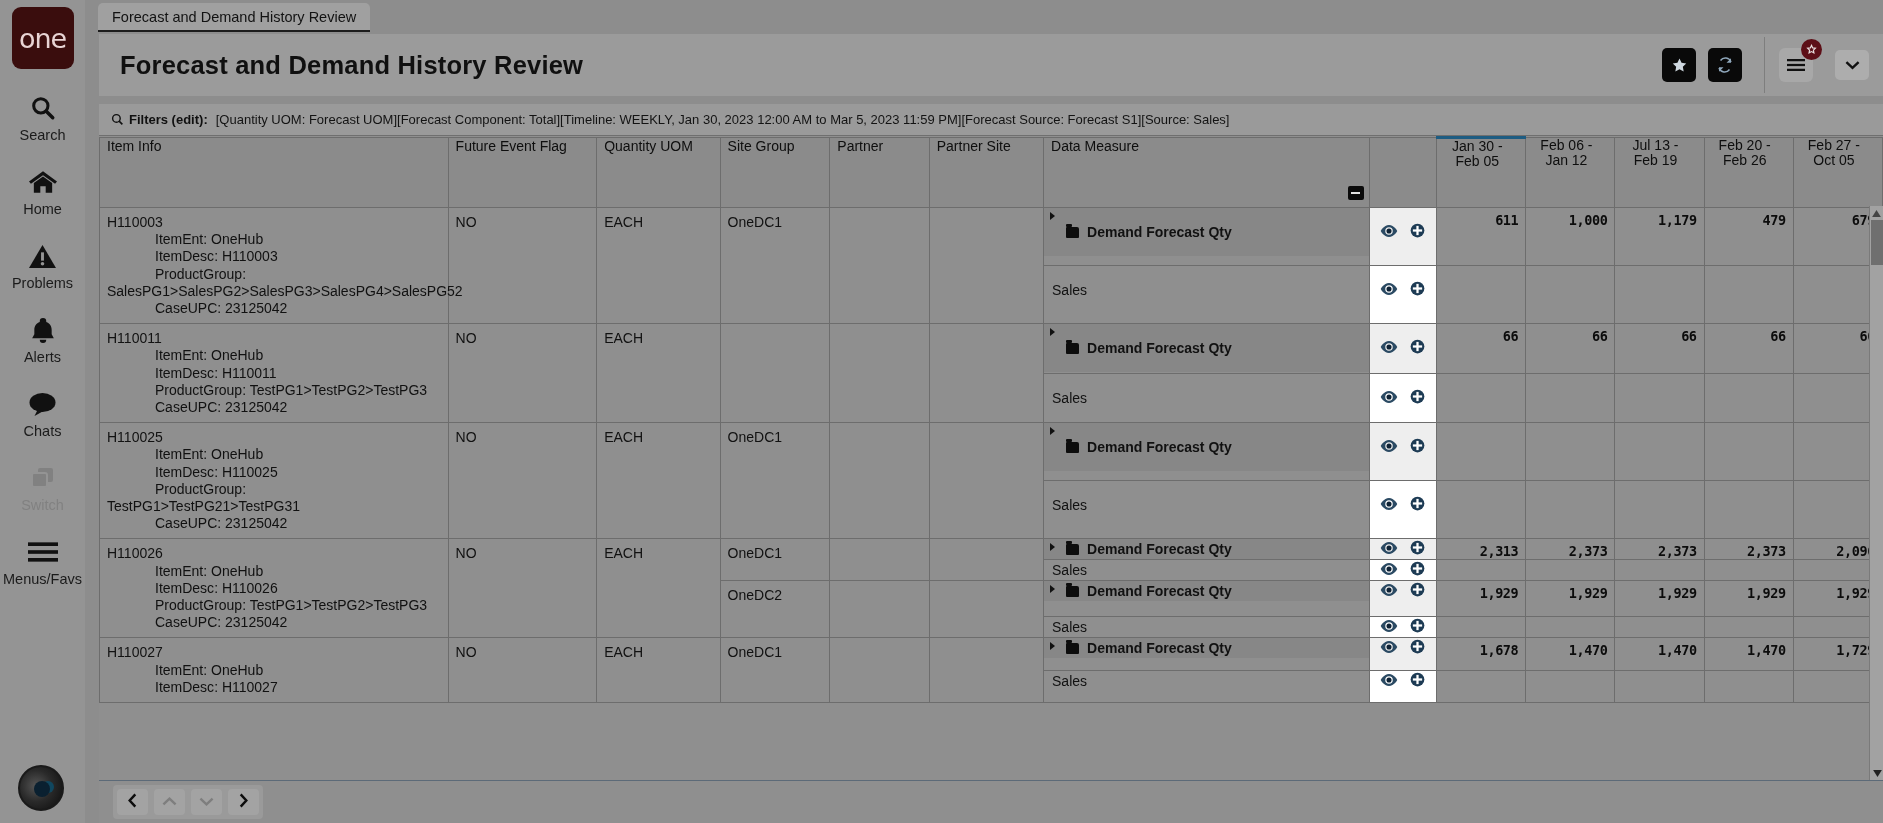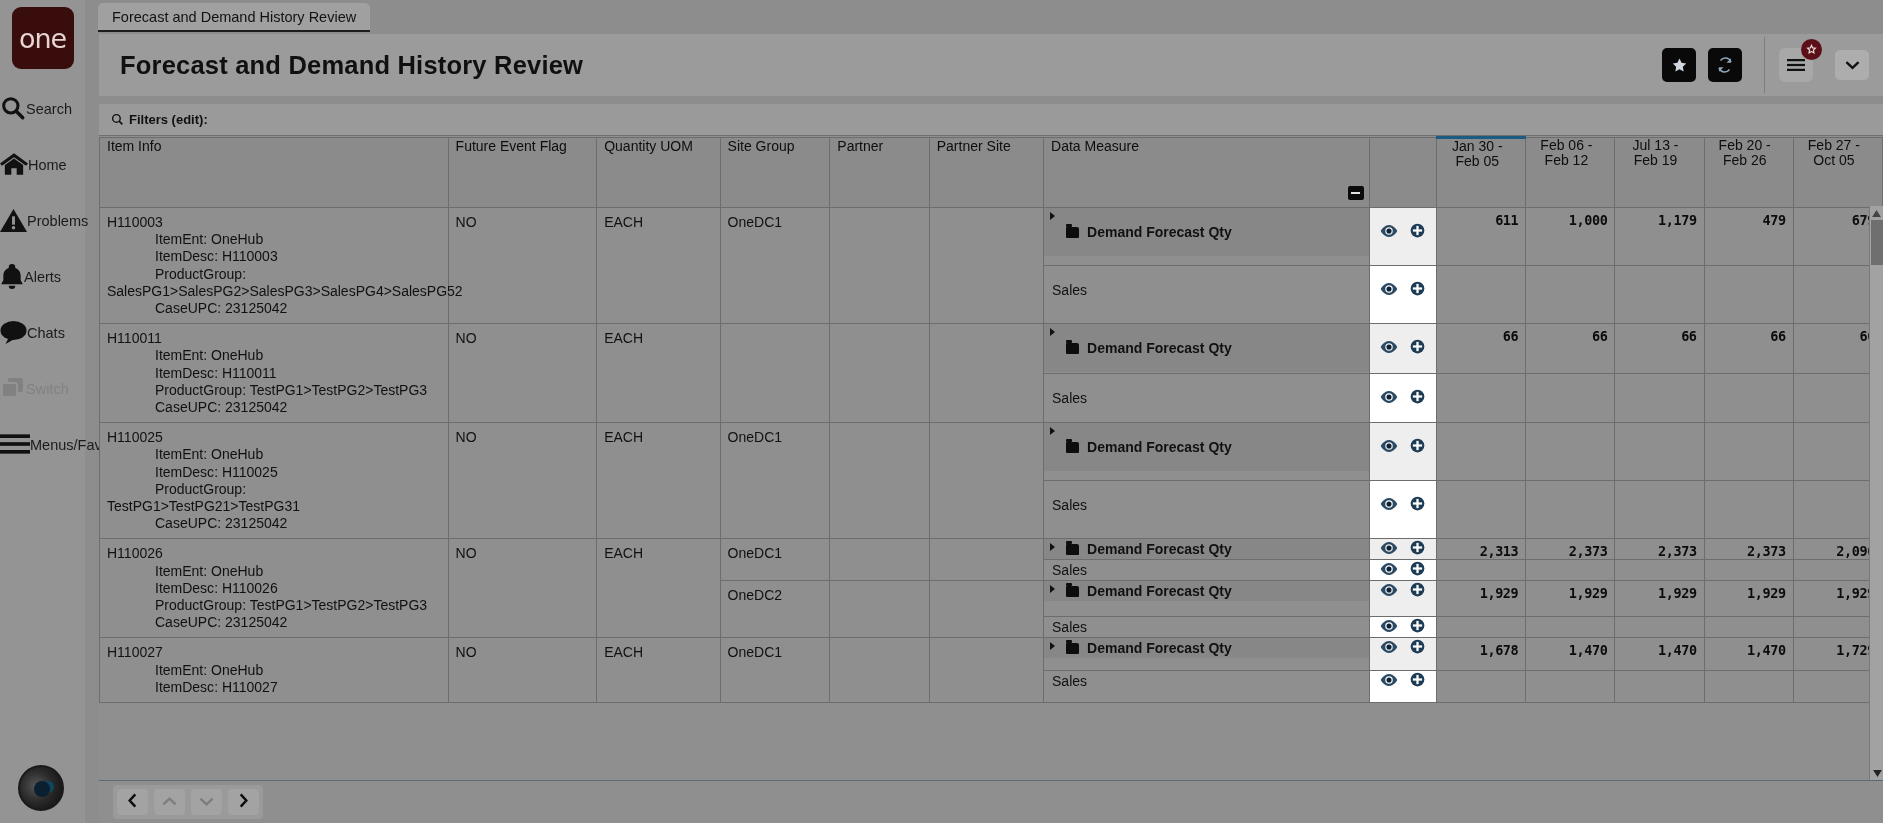--- a/index.html
+++ b/index.html
@@ -19,21 +19,21 @@
   }
   #logo {
     width: 62px; height: 62px; margin-top: 7px;
     background: #3a0d0d; border-radius: 9px;
     display: flex; align-items: center; justify-content: center;
     color: #e8d4d4; font-size: 27px; letter-spacing: -1px;
     font-family: "DejaVu Sans", sans-serif;
   }
   .nav-item {
     width: 85px; margin-top: 22px;
-    display: flex; flex-direction: row; align-items: center;
+    display: flex; flex-direction: column; align-items: center;
     color: #111; cursor: pointer;
   }
   .nav-item .ico { height: 34px; display:flex; align-items:center; justify-content:center; }
   .nav-item .lbl { font-size: 14.5px; margin-top: 2px; color:#1b1b1b; }
   .nav-item.disabled .lbl, .nav-item.disabled .ico { color: #7b7b7b; opacity:.75; }
   #avatar-bottom {
     position: absolute; left: 18px; bottom: 12px;
     width: 46px; height: 46px; border-radius: 50%;
     background: radial-gradient(circle at 38% 45%, #555 0%, #2a2a2a 45%, #0b0b0b 100%);
     border: 2px solid #1a1a1a;
@@ -317,20 +317,21 @@
 </div>
 
 <div id="panel">
 
   <div id="filters">
     <svg width="13" height="13" viewBox="0 0 24 24">
       <circle cx="10" cy="10" r="7" fill="none" stroke="#111" stroke-width="2.6"></circle>
       <path stroke="#111" stroke-width="3" d="M15 15l6 6"></path>
     </svg>
     <span class="flabel">Filters (edit):</span>
+    <span class="fvalue">[Quantity UOM: Forecast UOM][Forecast Component: Total][Timeline: WEEKLY, Jan 30, 2023 12:00 AM to Mar 5, 2023 11:59 PM][Forecast Source: Forecast S1][Source: Sales]</span>
   </div>
 
   <div id="grid-wrap">
     <table class="grid">
       <thead>
         <tr id="head-row">
             <th class="c-itemInfo"><span>Item Info</span></th>
             <th class="c-future"><span>Future Event Flag</span></th>
             <th class="c-uom"><span>Quantity UOM</span></th>
             <th class="c-sitegrp"><span>Site Group</span></th>
@@ -339,21 +340,21 @@
             <th class="c-measure"><span>Data Measure</span><span id="collapse-box">
                 <i></i>
               </span></th>
             <th class="c-icons"></th>
             <th class="c-date first">
               <div>Jan 30 -</div>
               <div>Feb 05</div>
             </th>
             <th class="c-date">
               <div>Feb 06 -</div>
-              <div>Feb 12</div>
+              <div>Jan 12</div>
             </th>
             <th class="c-date">
               <div>Jul 13 -</div>
               <div>Feb 19</div>
             </th>
             <th class="c-date">
               <div>Feb 20 -</div>
               <div>Feb 26</div>
             </th>
             <th class="c-date">

